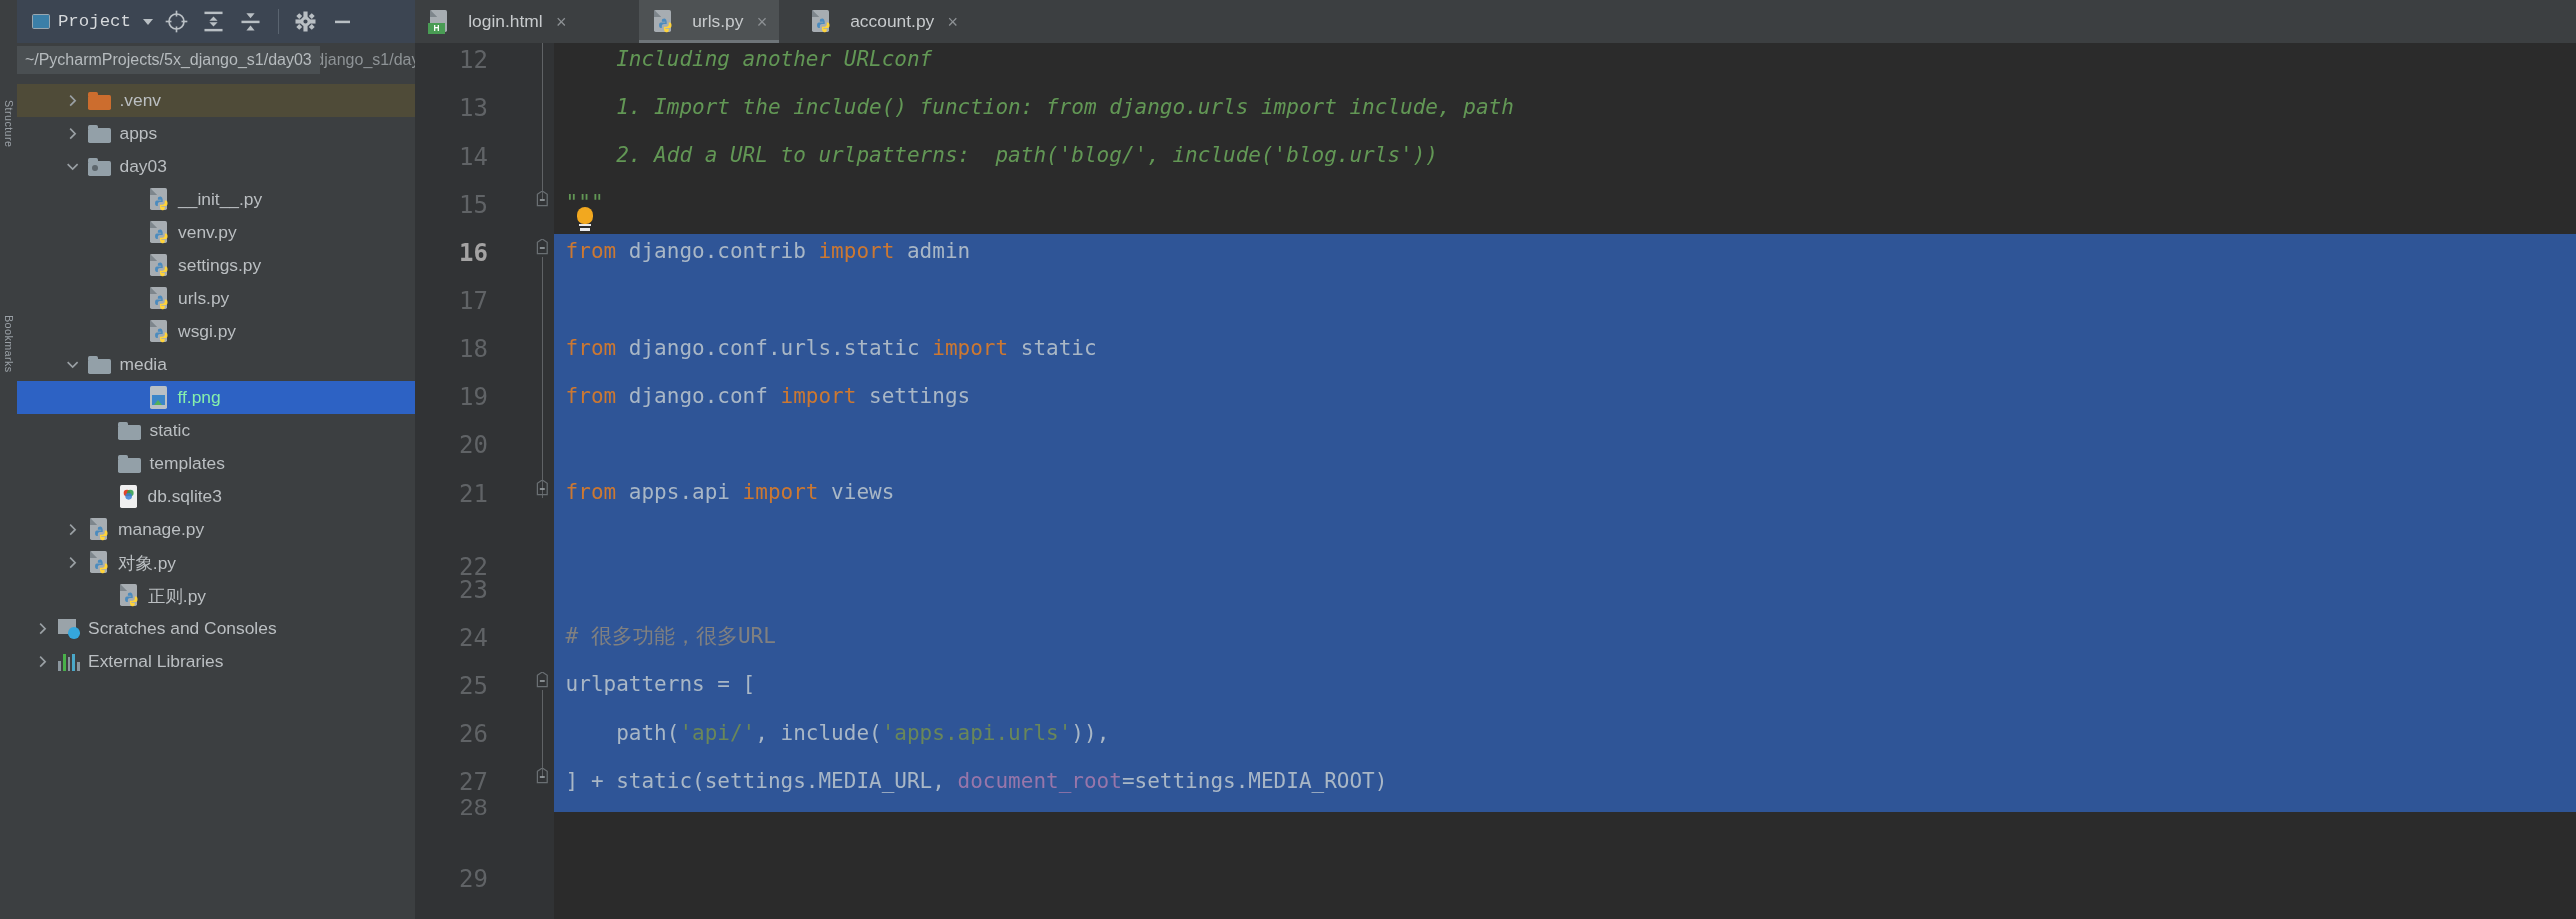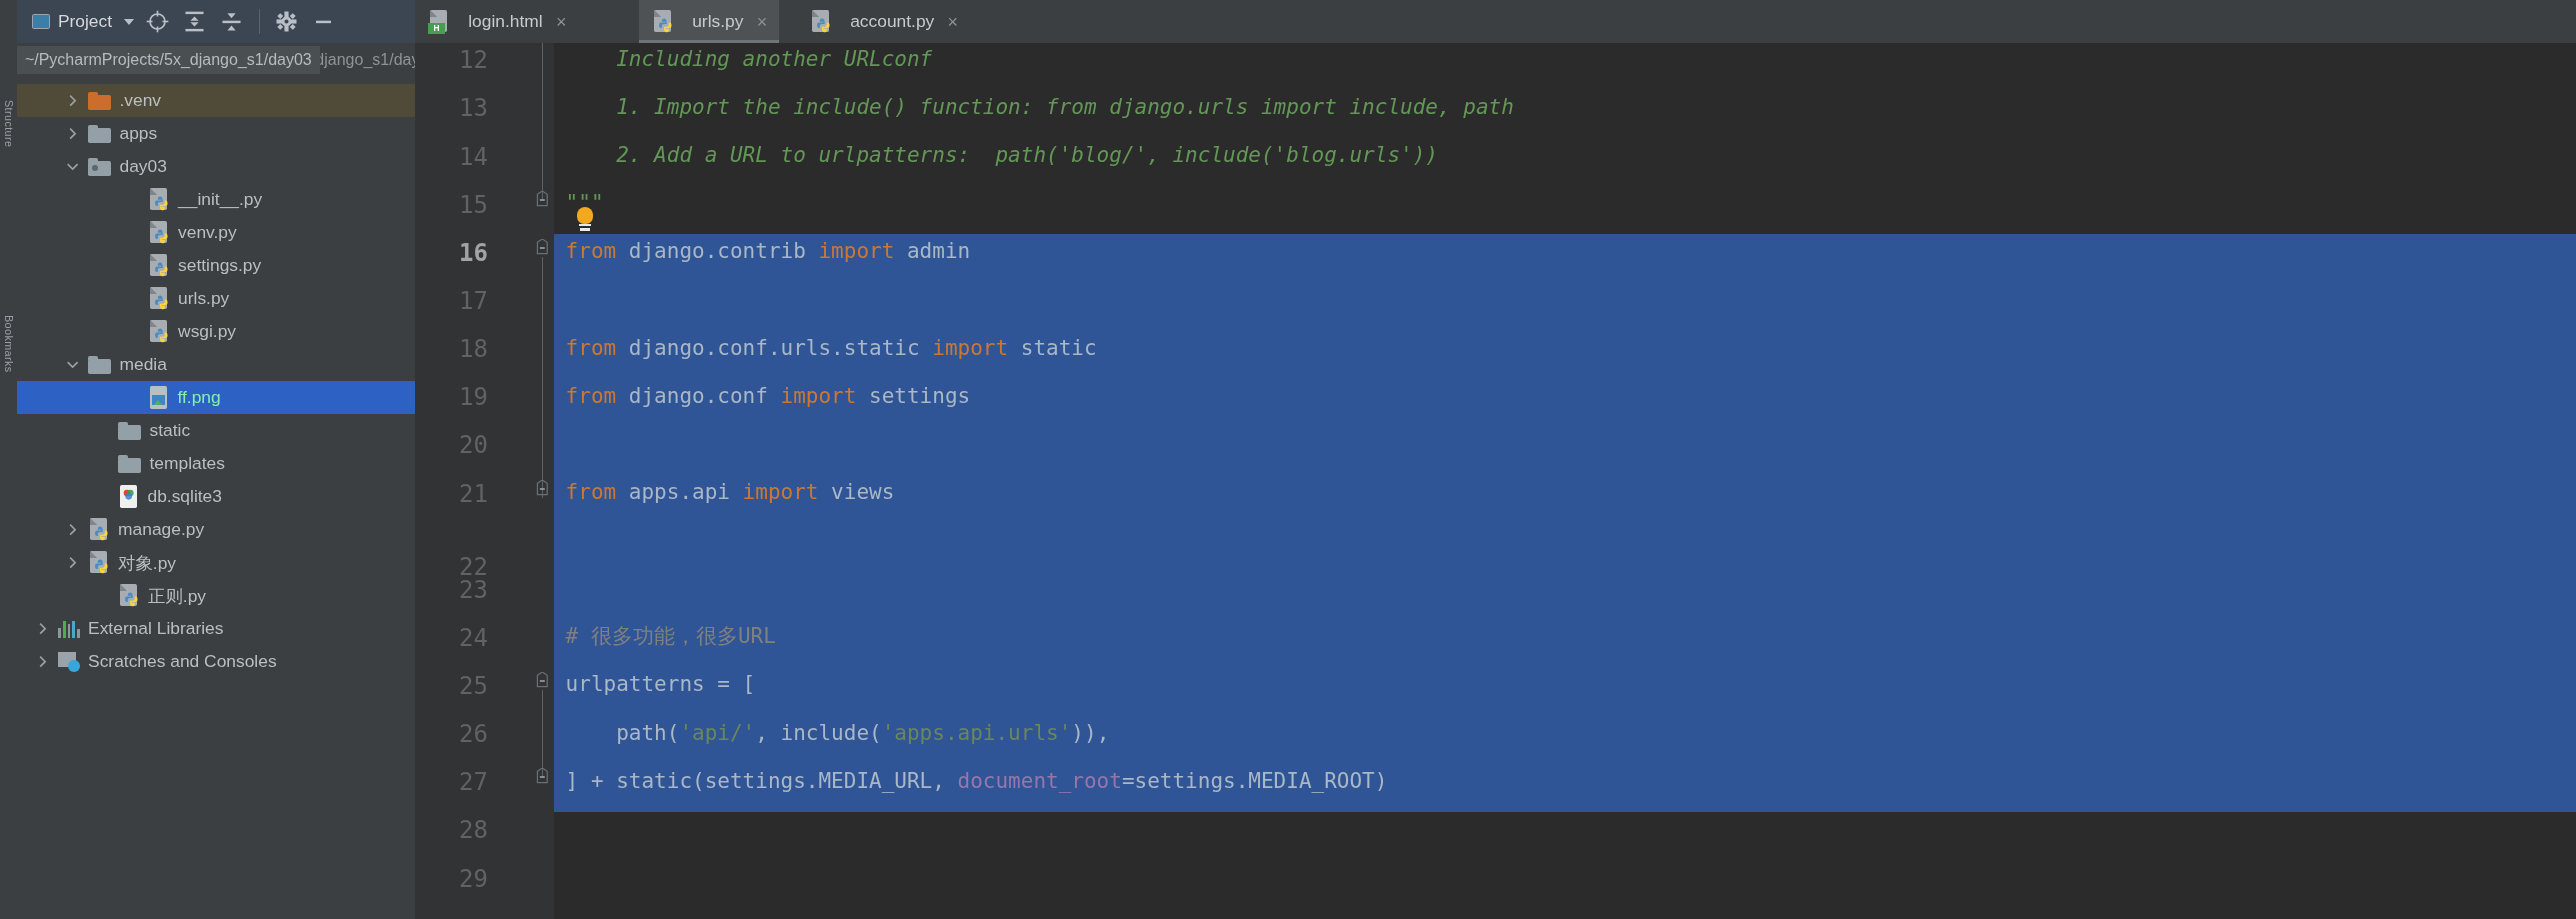--- a/index.html
+++ b/index.html
@@ -7,21 +7,21 @@
        font-family:"Liberation Sans", sans-serif; }
   #root { position:relative; width:2576px; height:920px; }
 
   
   .leftstrip { position:absolute; left:0; top:0; width:16.6px; height:920px; background:#3c3f41; }
   .leftstrip .vtab { position:absolute; left:1.7px; width:13.3px; color:#9aa0a6; font-size:10.8px;
        writing-mode:vertical-rl; text-orientation:mixed; letter-spacing:0.4px; }
 
   
   .toolbar { position:absolute; left:16.6px; top:0; width:398px; height:43px;
-      background:#3c4552; display:flex; align-items:center; padding:0 10px; gap:1.7px; }
+      background:#3c4552; display:flex; align-items:center; padding:0 10px; gap:1.7px;font-family:Liberation Mono, monospace; }
   .tb-proj { display:flex; align-items:center; gap:8.3px; padding:3.3px 5px; }
   .tb-sq { width:18px; height:15px; border:1.7px solid #9aa7b0; background:#3b7fa8; border-radius:1.7px; }
   .tb-label { color:#d6d9dc; font-size:17.4px; }
   .caret-dn { width:0;height:0;border-left:5.8px solid transparent;border-right:5.8px solid transparent;
       border-top:6.6px solid #b9bfc4; margin-left:3.3px; }
   .tb-ico { width:35px; height:35px; display:flex; align-items:center; justify-content:center; }
   .tb-ico svg { display:block; }
   .tb-sep { width:0.8px; height:25px; background:#5a6470; margin:0 8.3px; }
 
   
@@ -462,44 +462,44 @@
           <span class="tname">正则.py</span>
         </div>
         <div class="trow">
           <span class="tw" style="width: 15px;"></span>
           <span class="arrow">
             <svg width="13.3" height="13.3" viewBox="0 0 16 16">
               <polyline points="5,2 11,8 5,14" fill="none" stroke="#9aa0a4" stroke-width="2"></polyline>
             </svg>
           </span>
           <span class="tw" style="display: inline-flex; align-items: center; margin-left: 5px;">
+            <span class="scrico">
+              <span class="sq"></span>
+              <span class="clk"></span>
+            </span>
+          </span>
+          <span class="tname">Scratches and Consoles</span>
+        </div>
+        <div class="trow">
+          <span class="tw" style="width: 15px;"></span>
+          <span class="arrow">
+            <svg width="13.3" height="13.3" viewBox="0 0 16 16">
+              <polyline points="5,2 11,8 5,14" fill="none" stroke="#9aa0a4" stroke-width="2"></polyline>
+            </svg>
+          </span>
+          <span class="tw" style="display: inline-flex; align-items: center; margin-left: 5px;">
             <span class="libico">
               <span style="height:10px"></span>
               <span style="height:16.6px;background:#49b04a"></span>
               <span style="height:13.3px"></span>
               <span style="height:16.6px;background:#4aa8c9"></span>
               <span style="height:9px"></span>
             </span>
           </span>
           <span class="tname">External Libraries</span>
-        </div>
-        <div class="trow">
-          <span class="tw" style="width: 15px;"></span>
-          <span class="arrow">
-            <svg width="13.3" height="13.3" viewBox="0 0 16 16">
-              <polyline points="5,2 11,8 5,14" fill="none" stroke="#9aa0a4" stroke-width="2"></polyline>
-            </svg>
-          </span>
-          <span class="tw" style="display: inline-flex; align-items: center; margin-left: 5px;">
-            <span class="scrico">
-              <span class="sq"></span>
-              <span class="clk"></span>
-            </span>
-          </span>
-          <span class="tname">Scratches and Consoles</span>
         </div>
       </div>
   </div>
 
   <div class="editor">
     <div class="gutter"></div>
     <div class="foldcol"></div>
     <div class="codearea" id="codearea">
         <div class="selband" style="top: 191px; height: 578px; background: rgb(47, 85, 151); left: 0px; right: 0px;"></div>
         <div class="cl" style="top: -8.3px; left: 11.6px;"><span class="doc">    Including another URLconf</span></div>
@@ -530,21 +530,21 @@
         <div class="ln" style="top: 292px;">18</div>
         <div class="ln" style="top: 340px;">19</div>
         <div class="ln" style="top: 388px;">20</div>
         <div class="ln" style="top: 437px;">21</div>
         <div class="ln" style="top: 510px;">22</div>
         <div class="ln" style="top: 533px;">23</div>
         <div class="ln" style="top: 581px;">24</div>
         <div class="ln" style="top: 629px;">25</div>
         <div class="ln" style="top: 677px;">26</div>
         <div class="ln" style="top: 725px;">27</div>
-        <div class="ln" style="top: 773px;">28</div>
+        <div class="ln" style="top: 752px; font-family: Liberation Mono, monospace;">28</div>
         <div class="ln" style="top: 822px;">29</div>
       </div>
     <div id="foldmarks" style="position: absolute; left: 116px; top: 0px; width: 23px; bottom: 0px;">
         <div class="foldline" style="top: -8.3px; height: 164px;"></div>
         <div class="foldmark" style="top: 148px;"><svg width="16.6" height="18" viewBox="0 0 20 22">
             <path d="M4 4 L10 0 L16 4 L16 18 L4 18 Z" fill="none" stroke="#6a6f73" stroke-width="1.5"></path>
             <rect x="7" y="10" width="6" height="2" fill="#9aa0a4"></rect>
           </svg></div>
         <div class="foldmark" style="top: 196px;"><svg width="16.6" height="18" viewBox="0 0 20 22">
             <path d="M4 4 L10 0 L16 4 L16 18 L4 18 Z" fill="none" stroke="#6a6f73" stroke-width="1.5"></path>

